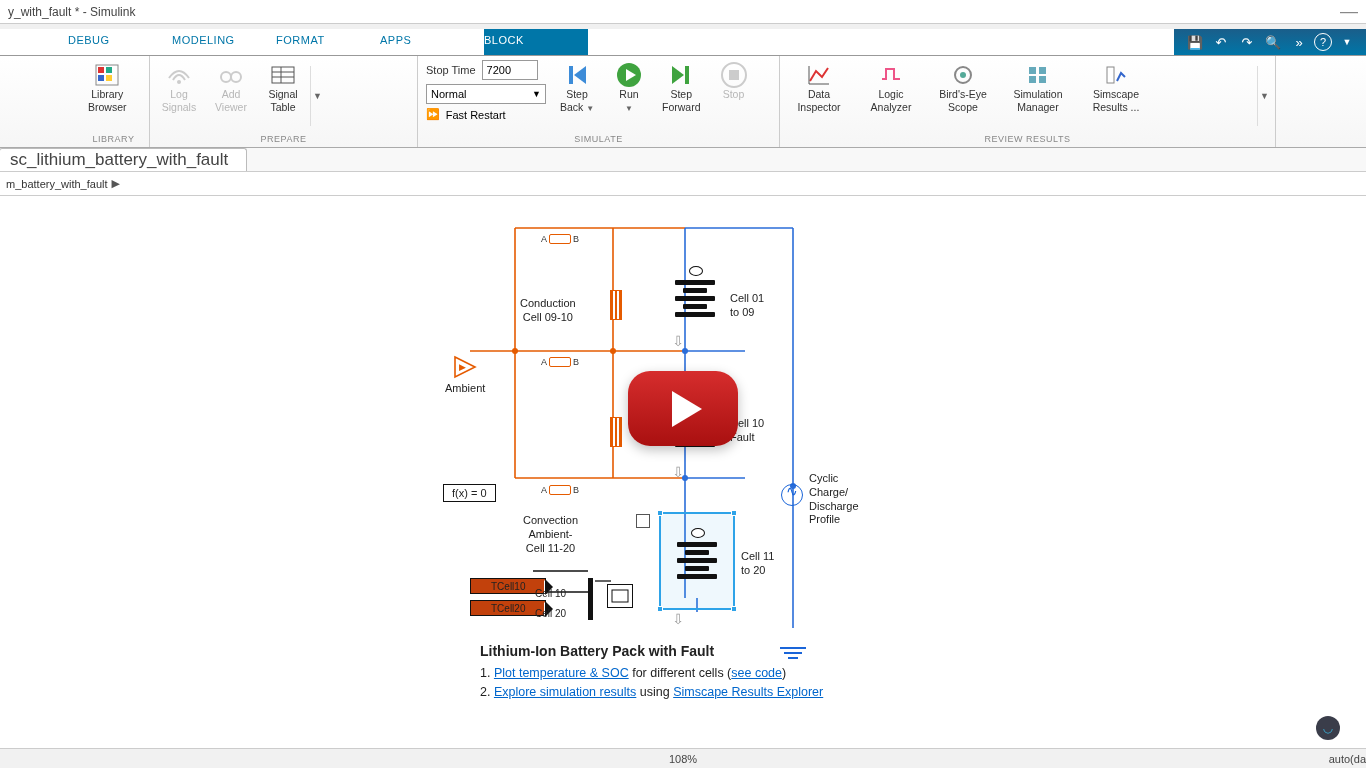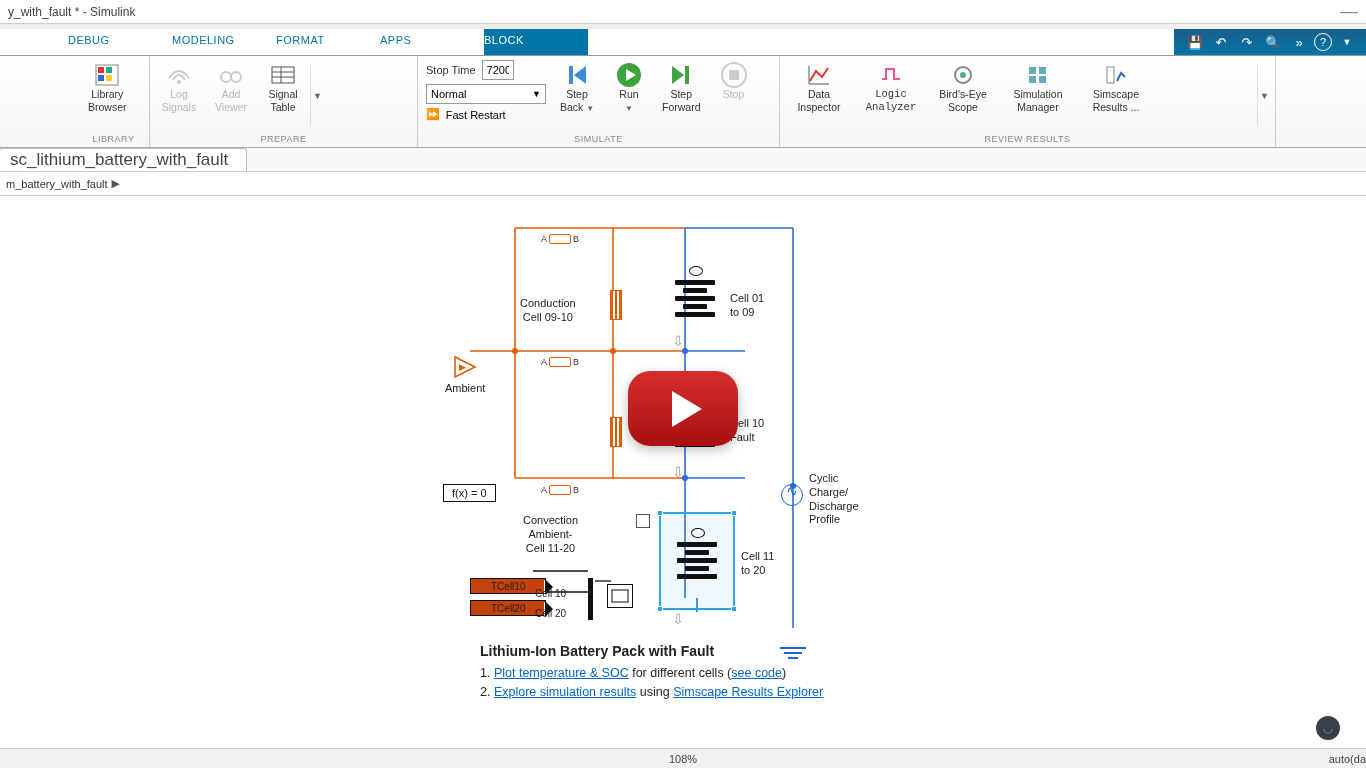--- a/index.html
+++ b/index.html
@@ -127,21 +127,21 @@
   gap: 6px;
 }
 .ts-row label {
   font-size: 11px;
   color: #333;
 }
 .ts-input {
   border: 1px solid #999;
   height: 20px;
   padding: 0 4px;
-  width: 32px;
+  width: 56px;
   font-size: 11px;
 }
 .ts-select {
   border: 1px solid #999;
   height: 20px;
   padding: 0 4px;
   font-size: 11px;
   width: 120px;
   background: #fff;
   display: flex;
@@ -535,21 +535,21 @@
       <div class="ts-btn" style="min-width:70px;">
         <div class="icon">
             <svg width="22" height="20">
               <polyline points="2,16 8,6 14,12 20,3" fill="none" stroke="#d33" stroke-width="2"></polyline>
               <line x1="1" y1="1" x2="1" y2="19" stroke="#555"></line>
               <line x1="1" y1="19" x2="21" y2="19" stroke="#555"></line>
             </svg>
           </div>
         <div class="label"><span>Data</span><br><span>Inspector</span></div>
       </div>
-      <div class="ts-btn" style="min-width:70px;font-family:Liberation Mono, monospace;">
+      <div class="ts-btn" style="min-width:70px;">
         <div class="icon">
             <svg width="22" height="20">
               <polyline points="2,14 6,14 6,4 14,4 14,14 20,14" fill="none" stroke="#e58" stroke-width="2"></polyline>
             </svg>
           </div>
         <div class="label"><span>Logic</span><br><span>Analyzer</span></div>
       </div>
       <div class="ts-btn" style="min-width:70px;">
         <div class="icon">
             <svg width="22" height="20">

